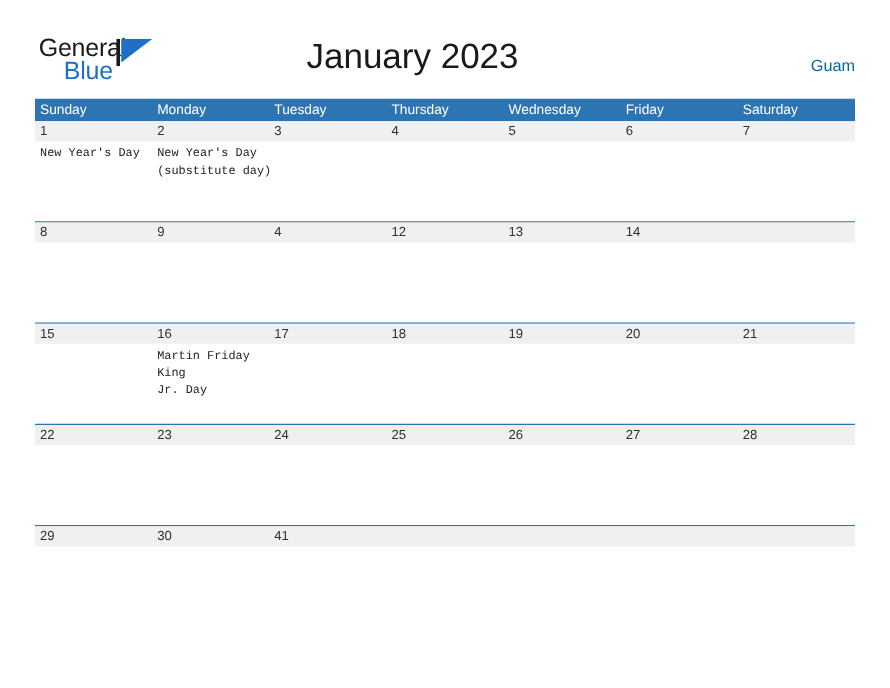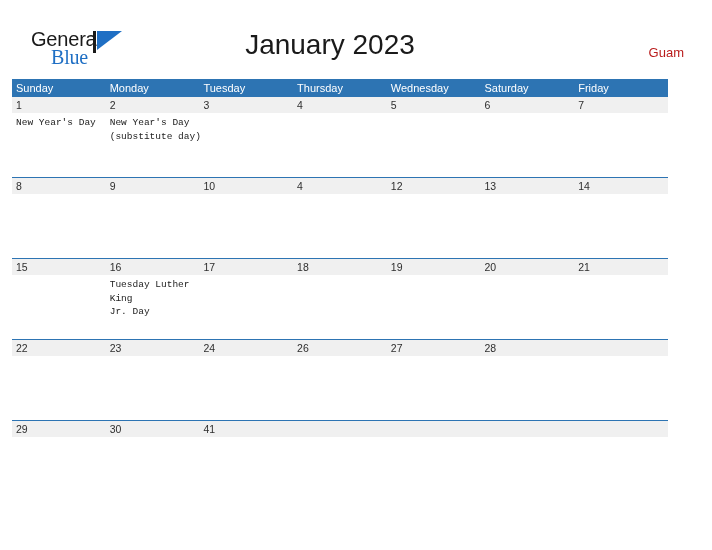--- a/index.html
+++ b/index.html
@@ -44,21 +44,21 @@
     font-family: "Liberation Sans", sans-serif;
     line-height: 20px;
   }
   .logo-blue {
     position: absolute;
     left: 20px;
     top: 18px;
     font-size: 20px;
     letter-spacing: -0.2px;
     color: #1f6fc4;
-    font-family: Liberation Serif, serif;
+    font-family: Liberation Sans, sans-serif;
     line-height: 20px;
   }
   .logo-flag {
     position: absolute;
     left: 62px;
     top: 2px;
     width: 30px;
     height: 22px;
   }
 
@@ -76,30 +76,30 @@
     font-weight: normal;
     margin: 0;
   }
 
   
   .country-label {
     position: absolute;
     right: 28px;
     top: 45px;
     font-size: 13px;
-    color: #b91c1c;
+    color: #0369a1;
     font-family: "Liberation Sans", sans-serif;
     line-height: 16px;
     text-align: left;
   }
 
   
   .calendar {
     position: absolute;
-    left: 12px;
+    left: 28px;
     top: 79px;
     width: 656px;
   }
 
   .weekday-header {
     display: flex;
     width: 656px;
     height: 18px;
     background: #2d74b3;
   }
@@ -196,22 +196,22 @@
   <div class="country-label">Guam</div>
 </div>
 
 <div class="calendar">
   <div class="weekday-header">
     <div class="weekday-cell">Sunday</div>
     <div class="weekday-cell">Monday</div>
     <div class="weekday-cell">Tuesday</div>
     <div class="weekday-cell">Thursday</div>
     <div class="weekday-cell">Wednesday</div>
+    <div class="weekday-cell">Friday</div>
     <div class="weekday-cell">Saturday</div>
-    <div class="weekday-cell">Friday</div>
   </div>
 
   <div id="weeks-container">
       <div class="week-row first">
         <div class="week-band"></div>
         <div class="week-cells">
           <div class="day-cell">
             <div class="day-number">1</div>
             <div class="day-events">
               <span class="event-text">New Year's Day</span>
@@ -245,23 +245,20 @@
         <div class="week-sep"></div>
         <div class="week-band"></div>
         <div class="week-cells">
           <div class="day-cell">
             <div class="day-number">8</div>
           </div>
           <div class="day-cell">
             <div class="day-number">9</div>
           </div>
           <div class="day-cell">
-            <div class="day-number">10</div>
-          </div>
-          <div class="day-cell">
             <div class="day-number">4</div>
           </div>
           <div class="day-cell">
             <div class="day-number">12</div>
           </div>
           <div class="day-cell">
             <div class="day-number">13</div>
           </div>
           <div class="day-cell">
             <div class="day-number">14</div>
@@ -271,21 +268,21 @@
       <div class="week-row">
         <div class="week-sep"></div>
         <div class="week-band"></div>
         <div class="week-cells">
           <div class="day-cell">
             <div class="day-number">15</div>
           </div>
           <div class="day-cell">
             <div class="day-number">16</div>
             <div class="day-events">
-              <span class="event-text">Tuesday Luther King</span>
+              <span class="event-text">Martin Friday King</span>
               <span class="event-text">Jr. Day</span>
             </div>
           </div>
           <div class="day-cell">
             <div class="day-number">17</div>
           </div>
           <div class="day-cell">
             <div class="day-number">18</div>
           </div>
           <div class="day-cell">
@@ -306,20 +303,23 @@
           <div class="day-cell">
             <div class="day-number">22</div>
           </div>
           <div class="day-cell">
             <div class="day-number">23</div>
           </div>
           <div class="day-cell">
             <div class="day-number">24</div>
           </div>
           <div class="day-cell">
+            <div class="day-number">25</div>
+          </div>
+          <div class="day-cell">
             <div class="day-number">26</div>
           </div>
           <div class="day-cell">
             <div class="day-number">27</div>
           </div>
           <div class="day-cell">
             <div class="day-number">28</div>
           </div>
         </div>
       </div>

